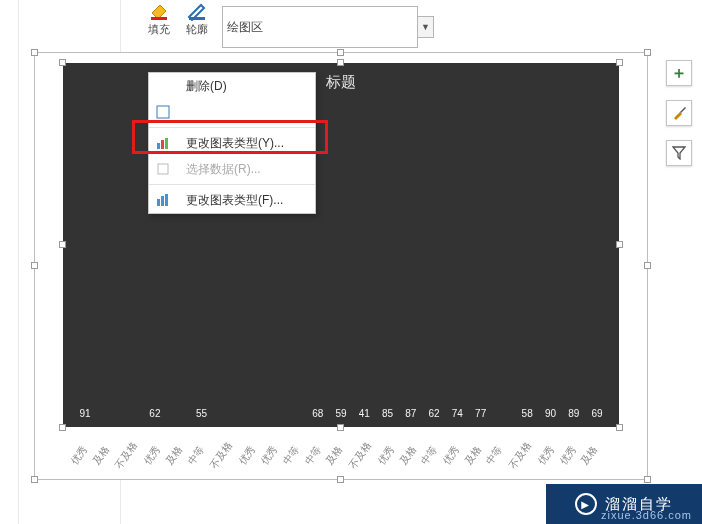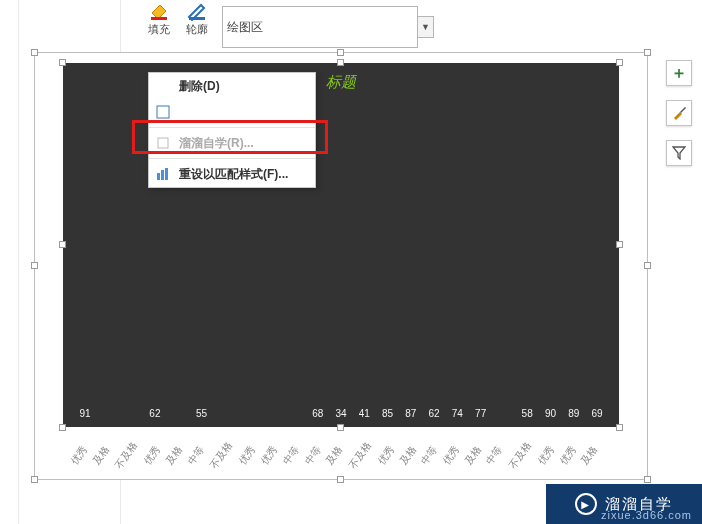--- a/index.html
+++ b/index.html
@@ -22,33 +22,33 @@
   
   .chart-wrap { position:absolute; left:34px; top:52px; width:614px; height:428px; border:1px solid #bdbdbd; background:#fff; }
   .chart-wrap .handle { position:absolute; width:7px; height:7px; background:#fff; border:1px solid #9a9a9a; }
   .h-tl{left:-4px;top:-4px}.h-tr{right:-4px;top:-4px}.h-bl{left:-4px;bottom:-4px}.h-br{right:-4px;bottom:-4px}
   .h-tm{left:50%;top:-4px;margin-left:-4px}.h-bm{left:50%;bottom:-4px;margin-left:-4px}
   .h-ml{left:-4px;top:50%;margin-top:-4px}.h-mr{right:-4px;top:50%;margin-top:-4px}
 
   .plot { position:absolute; left:28px; top:10px; right:28px; bottom:52px; background:#333333; }
   .plot .handle { border-color:#9a9a9a; }
 
-  .chart-title { position:absolute; top:10px; left:0; right:0; text-align:center; color:#84cc16; font-size:15px;font-style:italic; }
+  .chart-title { position:absolute; top:10px; left:0; right:0; text-align:center; color:#e5e5e5; font-size:15px; }
 
   .bars { position:absolute; left:12px; right:12px; top:36px; bottom:6px; display:flex; align-items:flex-end; gap:3px; }
   .bar { flex:1 1 0; position:relative; display:flex; align-items:flex-end; justify-content:center; }
   .bar .fill { width:100%; position:relative; }
   .bar .val { position:absolute; top:-2px; left:50%; transform:translate(-50%,-100%); color:#f3f3f3; font-size:10px; font-weight:normal; }
 
   .xaxis { position:absolute; left:40px; right:40px; bottom:4px; height:46px; display:flex; }
   .xaxis .tick { flex:1 1 0; text-align:center; font-size:10px; color:#888; transform:rotate(-55deg); transform-origin:center; white-space:nowrap; margin-top:16px; }
 
   
   .ctx { position:absolute; left:148px; top:72px; width:168px; background:#fff; border:1px solid #c8c8c8; box-shadow:2px 2px 6px rgba(0,0,0,0.25); font-size:12px; color:#333; }
-  .ctx .item { display:flex; align-items:center; height:26px; padding:0 10px 0 6px; gap:8px;font-weight:bold; }
+  .ctx .item { display:flex; align-items:center; height:26px; padding:0 10px 0 6px; gap:15px; }
   .ctx .item .mi { width:16px; height:16px; display:flex; align-items:center; justify-content:center; }
   .ctx .item.disabled { color:#aaa; }
   .ctx .sep { height:1px; background:#e2e2e2; margin:2px 0; }
   .highlight-box { position:absolute; left:132px; top:120px; width:196px; height:34px; border:3px solid #e21b1b; pointer-events:none; }
 
   
   .side { position:absolute; right:10px; top:60px; display:flex; flex-direction:column; gap:14px; }
   .side .btn { width:26px; height:26px; border:1px solid #c4c4c4; background:#fff; display:flex; align-items:center; justify-content:center; font-size:16px; color:#444; box-shadow:0 1px 2px rgba(0,0,0,.15); }
 
   
@@ -151,21 +151,21 @@
         <div class="bar">
           <div class="fill" style="height: 48%; background: rgb(84, 185, 116);"></div>
         </div>
         <div class="bar">
           <div class="fill" style="height: 68%; background: rgb(51, 171, 174);">
             <div class="val">68</div>
           </div>
         </div>
         <div class="bar">
           <div class="fill" style="height: 59%; background: rgb(44, 143, 183);">
-            <div class="val">34</div>
+            <div class="val">59</div>
           </div>
         </div>
         <div class="bar">
           <div class="fill" style="height: 61%; background: rgb(47, 111, 174);">
             <div class="val">41</div>
           </div>
         </div>
         <div class="bar">
           <div class="fill" style="height: 85%; background: rgb(47, 111, 174);">
             <div class="val">85</div>
@@ -250,38 +250,48 @@
     <span>删除(D)</span>
   </div>
   <div class="item">
     <span class="mi">
         <svg width="14" height="14">
           <rect x="1" y="1" width="12" height="12" fill="none" stroke="#3a7bbf"></rect>
         </svg>
       </span>
   </div>
   <div class="sep"></div>
+  <div class="item">
+    <span class="mi">
+        <svg width="14" height="14">
+          <rect x="1" y="7" width="3" height="6" fill="#4a90d9"></rect>
+          <rect x="5" y="4" width="3" height="9" fill="#d94a4a"></rect>
+          <rect x="9" y="2" width="3" height="11" fill="#66b84a"></rect>
+        </svg>
+      </span>
+    <span>更改图表类型(Y)...</span>
+  </div>
   <div class="item disabled">
     <span class="mi">
         <svg width="14" height="14">
           <rect x="2" y="2" width="10" height="10" fill="none" stroke="#bbb"></rect>
         </svg>
       </span>
-    <span>溜溜自学(R)...</span>
+    <span>选择数据(R)...</span>
   </div>
   <div class="sep"></div>
   <div class="item">
     <span class="mi">
         <svg width="14" height="14">
           <rect x="1" y="6" width="3" height="7" fill="#4a90d9"></rect>
           <rect x="5" y="3" width="3" height="10" fill="#4a90d9"></rect>
           <rect x="9" y="1" width="3" height="12" fill="#4a90d9"></rect>
         </svg>
       </span>
-    <span>重设以匹配样式(F)...</span>
+    <span>更改图表类型(F)...</span>
   </div>
 </div>
 <div class="highlight-box"></div>
 
 <div class="side">
   <div class="btn" style="color:#2e7d32;font-weight:bold">＋</div>
   <div class="btn">
     <svg width="16" height="16">
         <path d="M3 13 L9 7 L11 9 L5 15 Z" fill="#c78500"></path>
         <path d="M9 7 L14 2 L15 3 L10 8 Z" fill="#555"></path>

